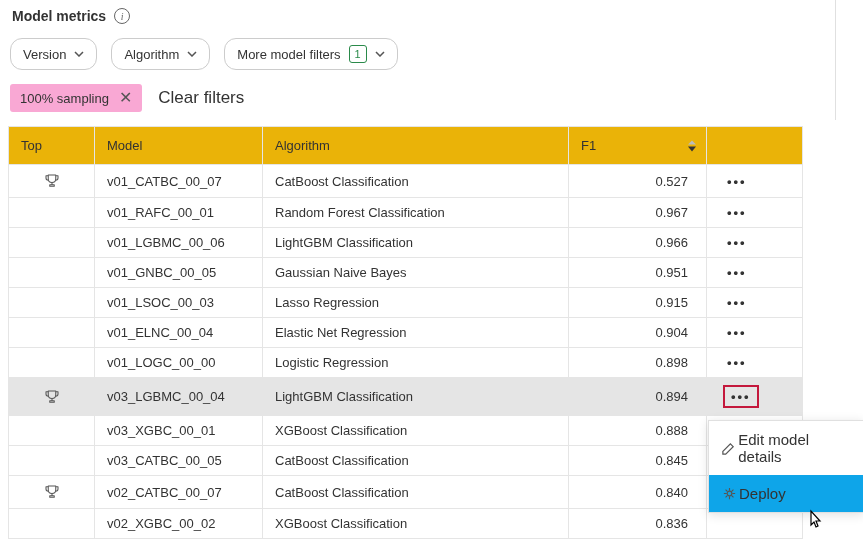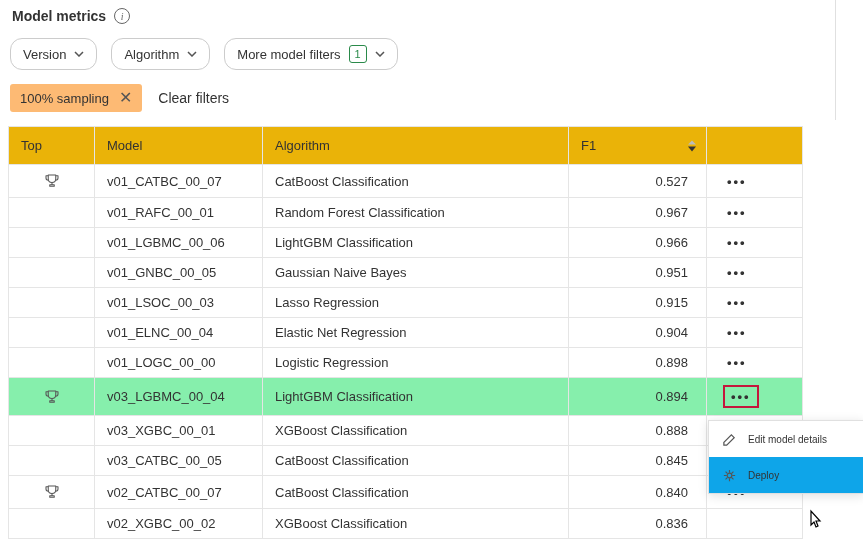--- a/index.html
+++ b/index.html
@@ -7,45 +7,45 @@
   .container { padding: 8px 8px 8px 8px; }
   .header-row { display: flex; align-items: flex-start; gap: 8px; margin-bottom: 14px; padding-left: 4px; }
   .title { font-weight: 600; font-size: 14px; color: #333; }
   .info-icon { width: 16px; height: 16px; border: 1.3px solid #666; border-radius: 50%; display: inline-flex; align-items: center; justify-content: center; font-size: 10px; color: #666; font-style: italic; font-family: Georgia, serif; }
   .filters-row { display: flex; gap: 14px; margin-bottom: 14px; padding-left: 2px; }
   .filter-btn { background: #fff; border: 1px solid #ccc; border-radius: 12px; padding: 6px 12px; display: inline-flex; align-items: center; gap: 8px; cursor: pointer; font-size: 13px; color: #333; }
   .chev { display: inline-block; }
   .chev svg { display: block; }
   .badge { display: inline-flex; min-width: 18px; height: 18px; border: 1px solid #2a8a4a; color: #2a8a4a; font-size: 11px; align-items: center; justify-content: center; border-radius: 3px; padding: 0 4px; }
   .chips-row { display: flex; align-items: center; gap: 16px; margin-bottom: 14px; padding-left: 2px; }
-  .chip { background: #fdba74; border-radius: 3px; padding: 6px 10px; display: inline-flex; align-items: center; gap: 10px; font-size: 13px; }
+  .chip { background: #f9a8d4; border-radius: 3px; padding: 6px 10px; display: inline-flex; align-items: center; gap: 10px; font-size: 13px; }
   .chip-close { cursor: pointer; color: #555; font-size: 16px; line-height: 1; }
-  .clear-filters { color: #333; font-size: 14px; cursor: pointer; }
+  .clear-filters { color: #333; font-size: 17px; cursor: pointer; }
   table { border-collapse: collapse; width: 794px; table-layout: fixed; }
   th, td { border: 1px solid #e5e5e5; padding: 7px 12px; text-align: left; font-weight: normal; }
   thead th { background: #eab308; color: #333; font-weight: 400; height: 38px; }
   col.col-top { width: 86px; }
   col.col-model { width: 168px; }
   col.col-algo { width: 306px; }
   col.col-f1 { width: 138px; }
   col.col-act { width: 96px; }
   td.top-cell { text-align: center; vertical-align: middle; }
   td.f1-cell { text-align: right; padding-right: 18px; }
   th.f1-head { position: relative; }
   .sort-ind { position: absolute; right: 10px; top: 50%; transform: translateY(-50%); display: flex; flex-direction: column; line-height: 0; gap: 2px;}
   .sort-up, .sort-down { width: 0; height: 0; border-left: 4px solid transparent; border-right: 4px solid transparent; }
   .sort-up { border-bottom: 4px solid #bbb; }
   .sort-down { border-top: 5px solid #333; }
   .trophy svg { display: block; margin: 0 auto; }
   .dots { letter-spacing: 2px; font-weight: bold; cursor: pointer; display: inline-block; padding: 0 4px; color: #333; }
   td.act-cell { text-align: left; padding-left: 16px; vertical-align: middle; }
-  tr.highlight td { background: #86efac; }
+  tr.highlight td { background: #e5e5e5; }
   .dots-box { border: 2px solid #c4183c; padding: 2px 6px; display: inline-block; }
   .context-menu { position: absolute; left: 708px; top: 420px; width: 156px; background: #fff; border: 1px solid #e0e0e0; box-shadow: 0 2px 10px rgba(0,0,0,.12); }
-  .menu-item { padding: 10px 12px; display: flex; align-items: center; gap: 11px; cursor: pointer; font-size: 10px; color: #333; }
+  .menu-item { padding: 10px 12px; display: flex; align-items: center; gap: 2px; cursor: pointer; font-size: 15px; color: #333; }
   .menu-item.hover { background: #0ea5e9; }
   .menu-icon { width: 16px; height: 16px; display: inline-flex; align-items: center; justify-content: center; }
   .cursor { position: absolute; left: 805px; top: 509px; pointer-events: none; }
   .vrule { position: absolute; right: 27px; top: 0; width: 1px; height: 120px; background: #e0e0e0; }
 </style>
 </head>
 <body>
 
 <div class="container">
   <div class="vrule"></div>

